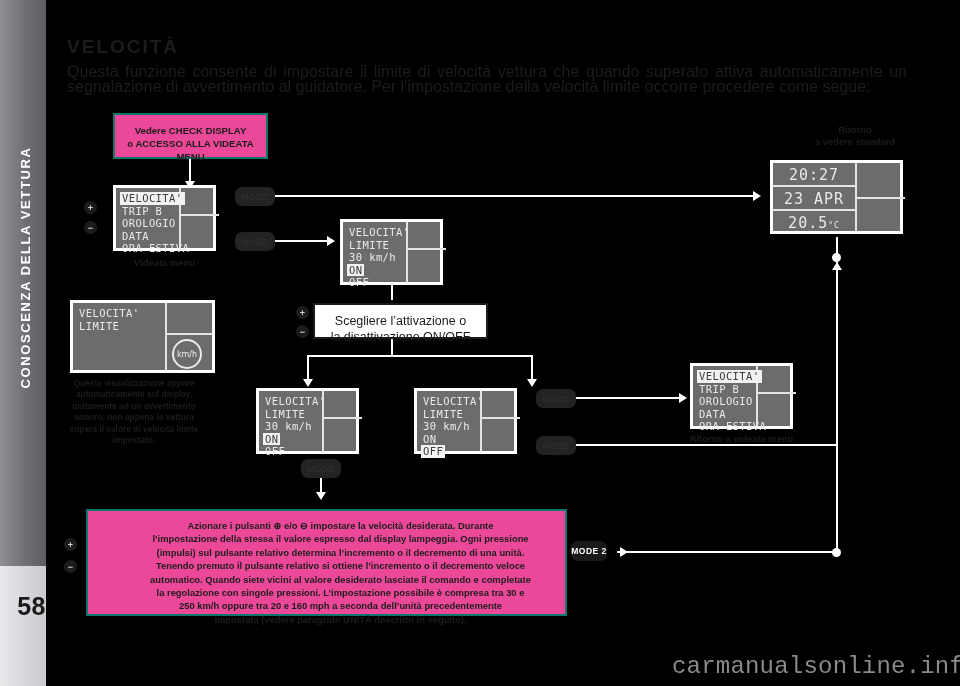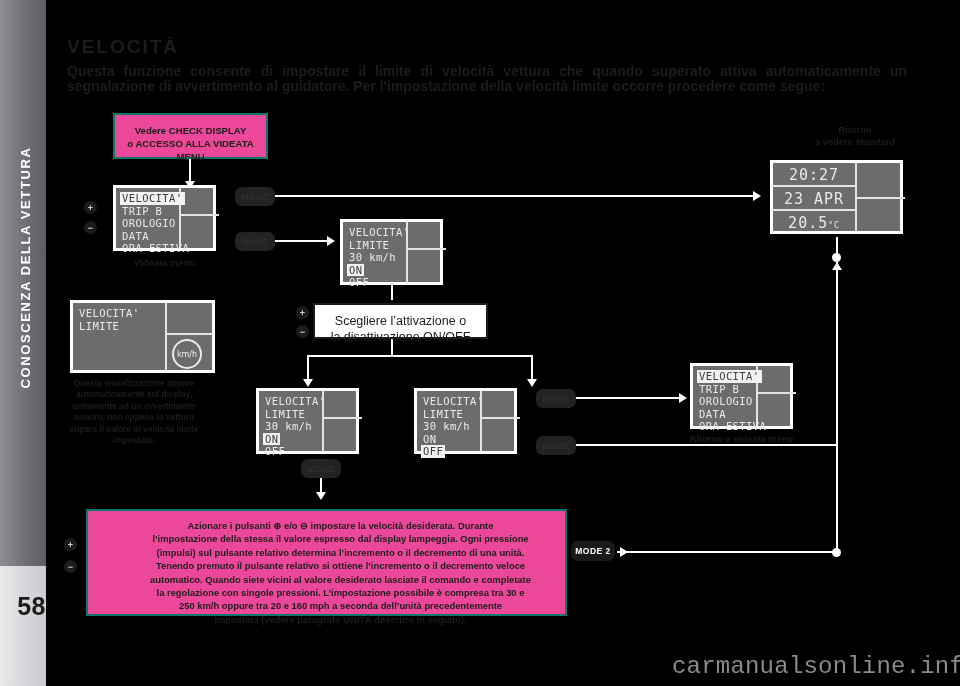--- a/index.html
+++ b/index.html
@@ -53,21 +53,21 @@
   }
   
   .title {
     position:absolute; left:67px; top:36px;
     color:#1c1c1c; font-size:19px; font-weight:bold;
     letter-spacing:2px;
     filter:blur(0.6px);
   }
   .intro {
     position:absolute; left:67px; top:64px; width:840px;
-    color:#1c1c1c; font-size:14px; font-weight:bold;
+    color:#1c1c1c; font-size:16px; font-weight:normal;
     line-height:15px; text-align:justify;
     filter:blur(0.35px);
   }
   
   .obox {
     position:absolute;
     border:2px solid #0f766e;
     background:#ec4899;
     color:#1c1c1c;
     text-align:center;
@@ -342,21 +342,21 @@
     </div>
   </div>
 
   <div class="dot" style="left:832px; top:253px;"></div>
   <div class="ln-w" style="left:836px; top:237px; width:2px; height:18px;"></div>
   <div class="ln-w" style="left:836px; top:262px; width:2px; height:290px;"></div>
   <div class="arrow-u" style="left:832px; top:262px;"></div>
   <div class="dot" style="left:832px; top:548px;"></div>
   <div class="ln-w" style="left:630px; top:551px; width:208px; height:2px;"></div>
 
-  <div class="pill light" style="left:571px; top:541px; width:44px; height:20px;">MODE 2</div>
+  <div class="pill light" style="left:571px; top:541px; width:36px; height:20px;">MODE 2</div>
   <div class="ln-w" style="left:617px; top:551px; width:14px; height:2px;"></div>
   <div class="arrow-r" style="left:620px; top:547px;"></div>
 
   <div class="lcd" style="left:70px; top:300px; width:145px; height:73px;">
     <div class="lcd-inner">
       <div class="lcd-vline" style="left:92px; top:0; width:2px; height:100%;"></div>
       <div class="lcd-hline" style="left:92px; top:30px; width:47px; height:2px;"></div>
       <div class="lcd-list">
         <div>VELOCITA'</div>
         <div>LIMITE</div>

